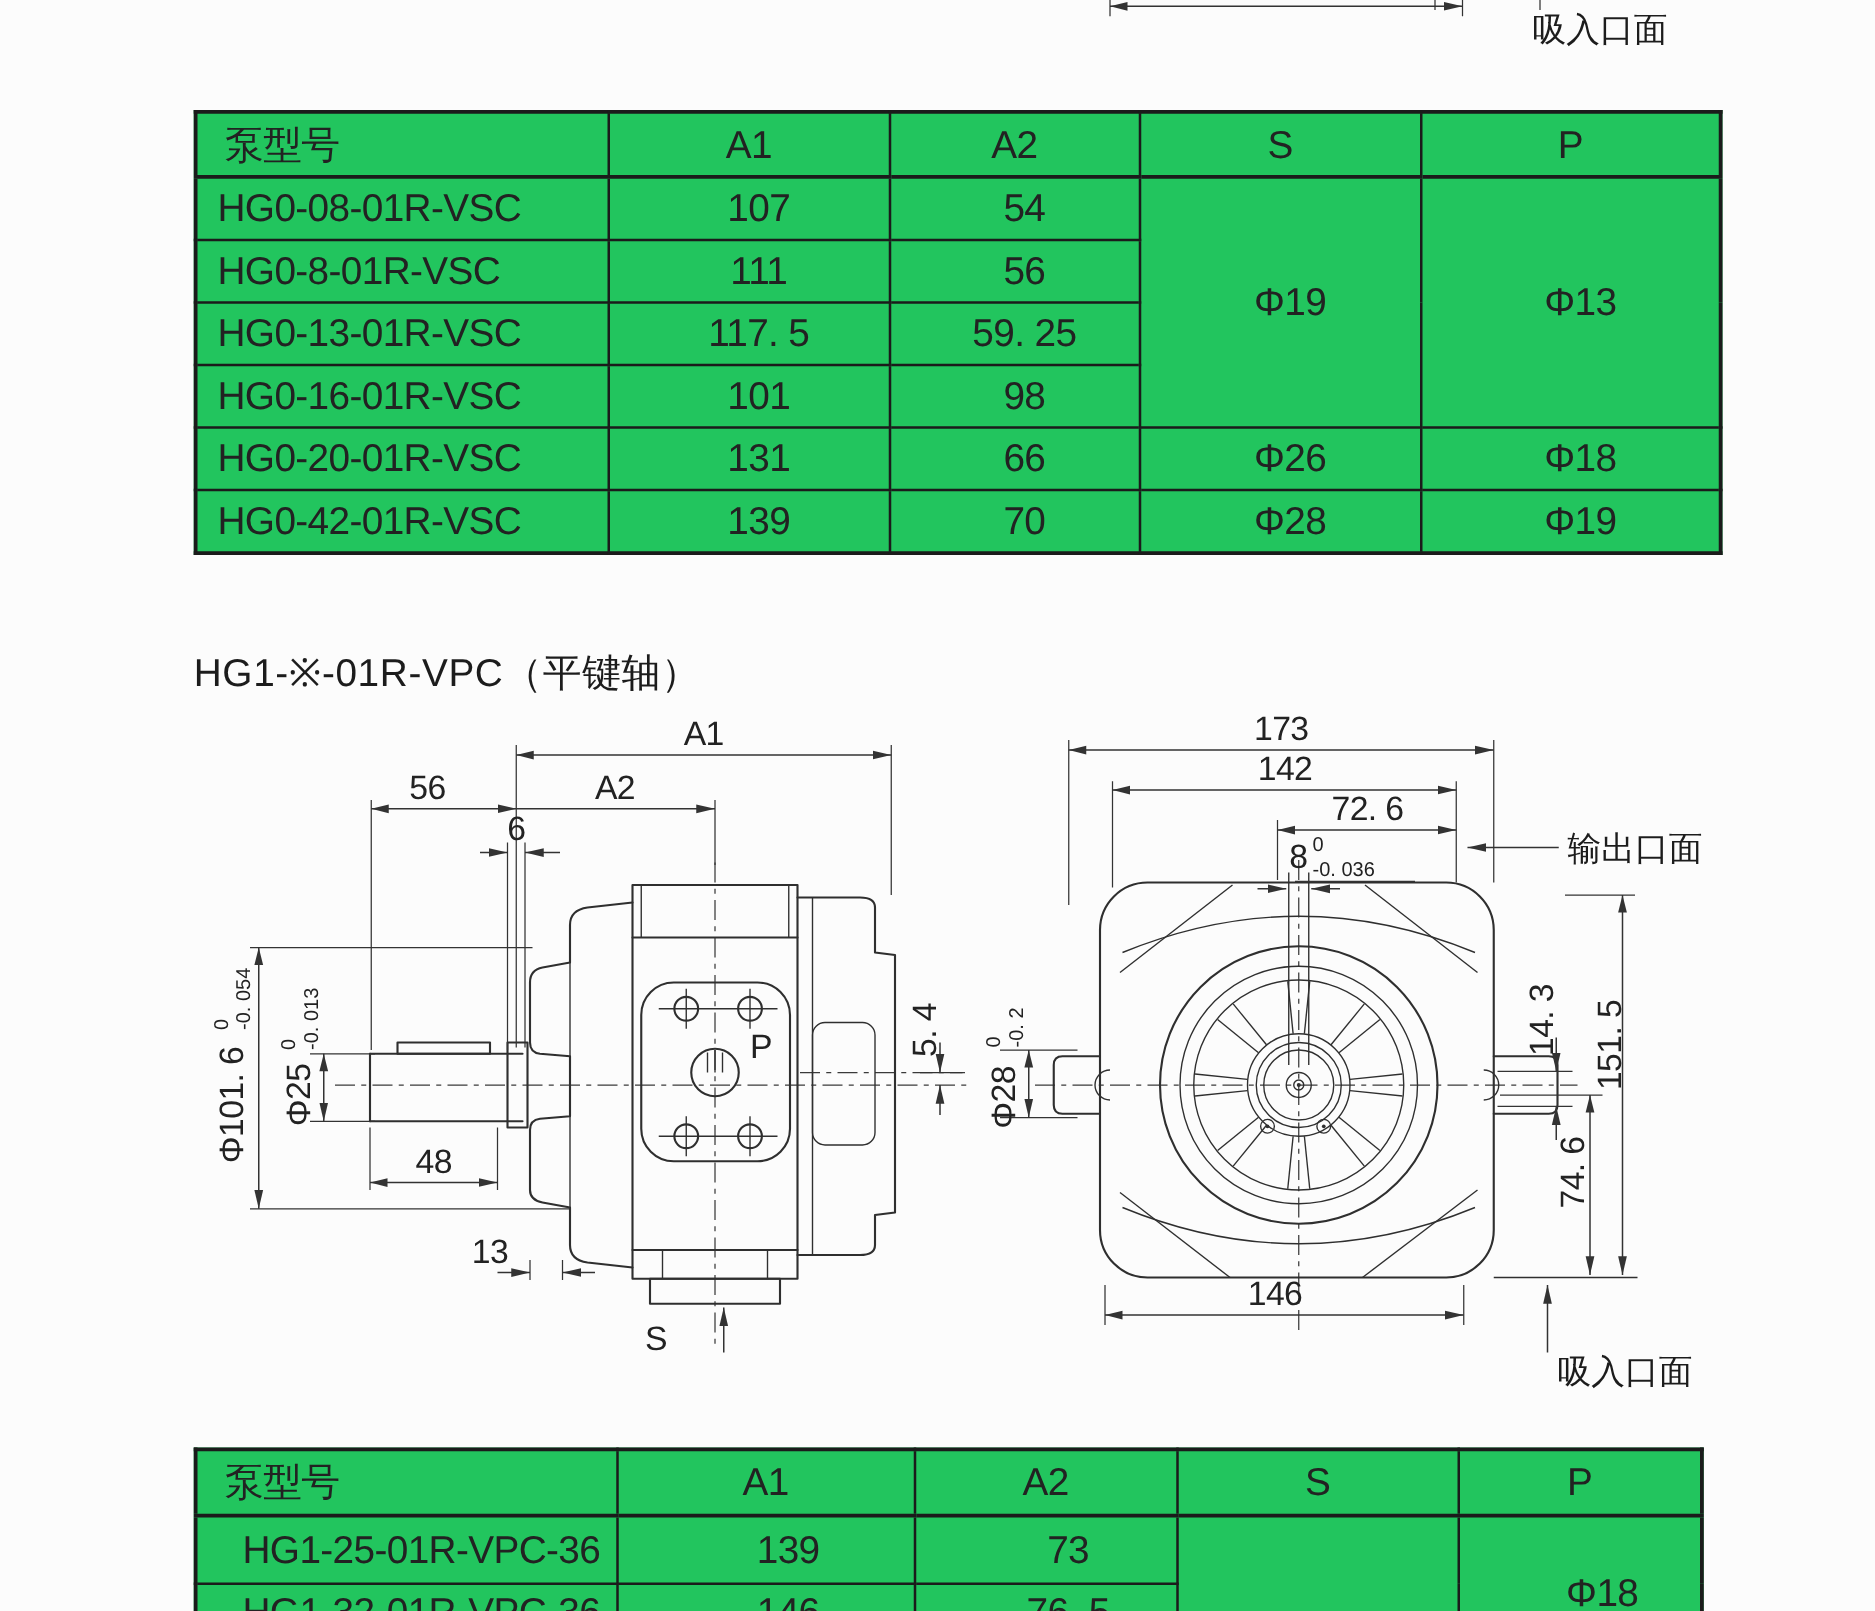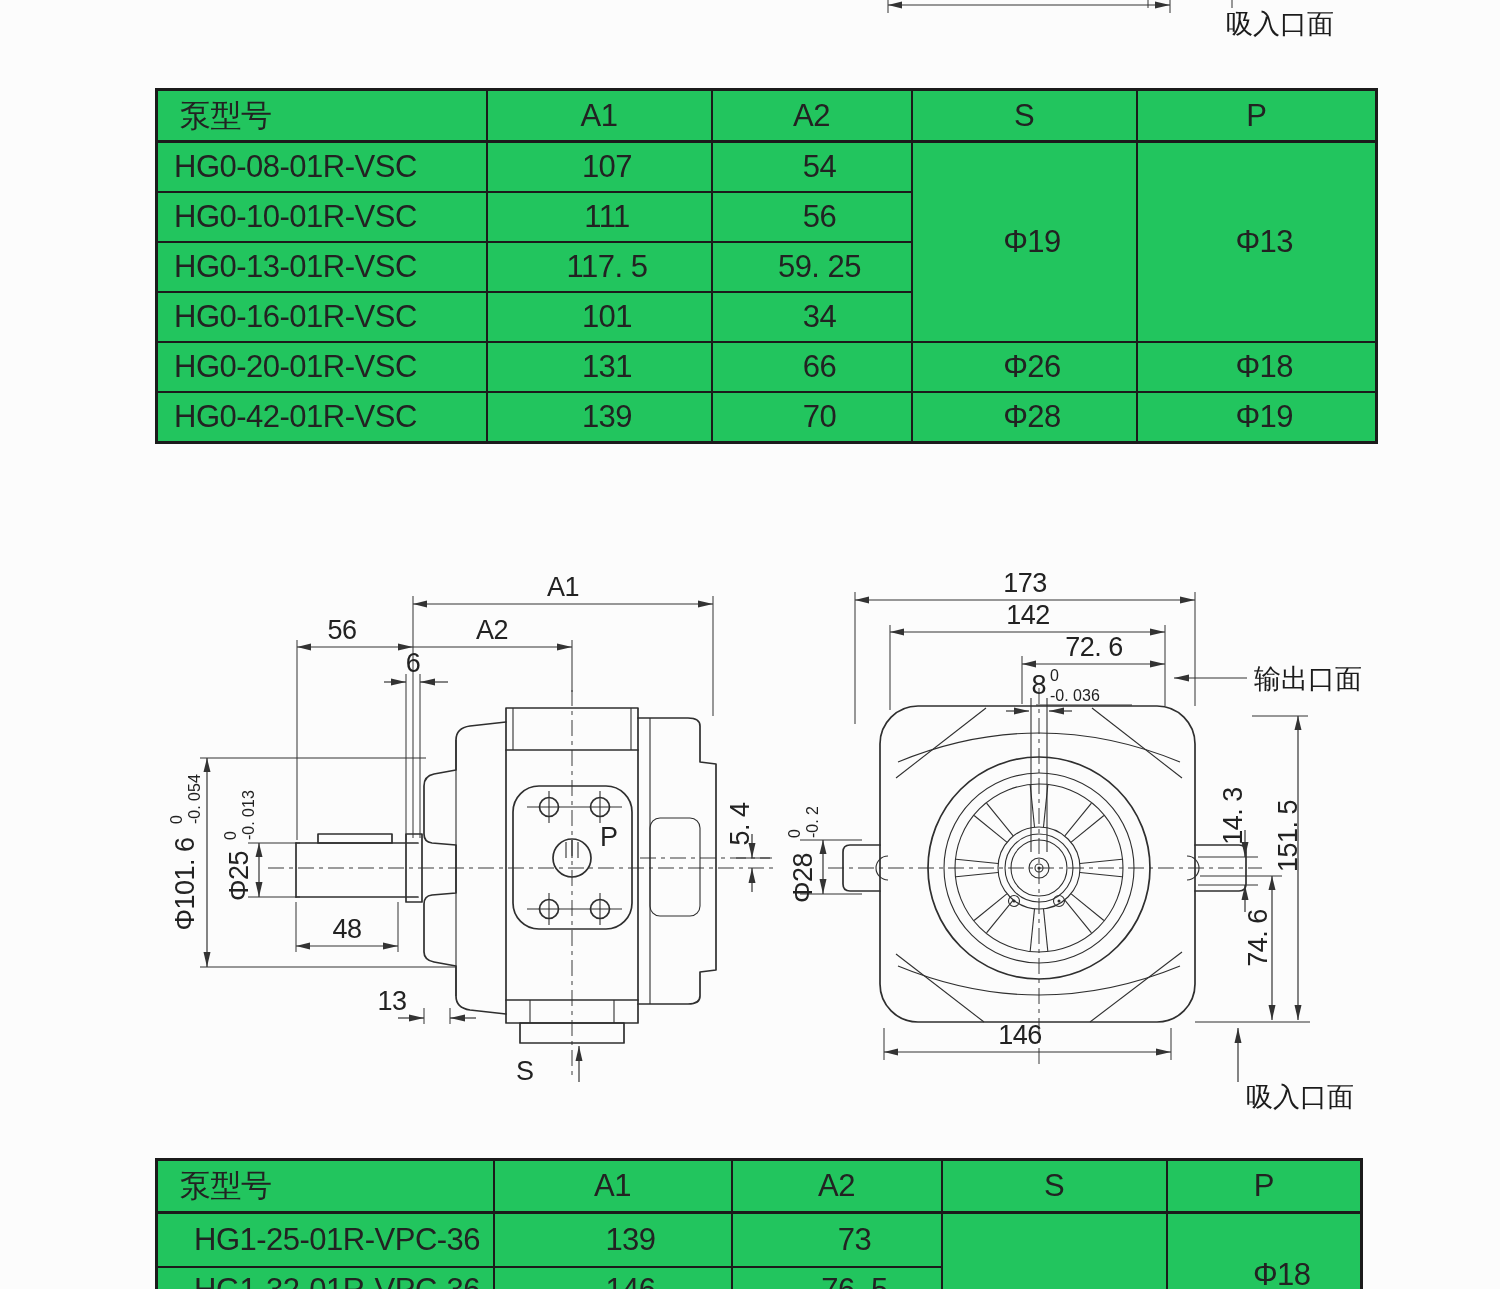--- a/index.html
+++ b/index.html
@@ -74,52 +74,53 @@
       <th>P</th>
     </tr>
     <tr>
       <td class="lft">HG0-08-01R-VSC</td>
       <td>107</td>
       <td>54</td>
       <td rowspan="4">Φ19</td>
       <td rowspan="4">Φ13</td>
     </tr>
     <tr>
-      <td class="lft">HG0-10-01R-VSC</td>
+      <td class="lft">HG0-8-01R-VSC</td>
       <td>111</td>
       <td>56</td>
     </tr>
     <tr>
       <td class="lft">HG0-13-01R-VSC</td>
       <td>117. 5</td>
       <td>59. 25</td>
     </tr>
     <tr>
       <td class="lft">HG0-16-01R-VSC</td>
       <td>101</td>
-      <td>34</td>
+      <td>98</td>
     </tr>
     <tr>
       <td class="lft">HG0-20-01R-VSC</td>
       <td>131</td>
       <td>66</td>
       <td>Φ26</td>
       <td>Φ18</td>
     </tr>
     <tr>
       <td class="lft">HG0-42-01R-VSC</td>
       <td>139</td>
       <td>70</td>
       <td>Φ28</td>
       <td>Φ19</td>
     </tr>
   </tbody>
       </table>
   </div>
 
+  <div id="section-title">HG1-※-01R-VPC（平键轴）</div>
 
   <svg viewBox="0 560 1500 580" style="left:0;top:560px;width:1500px;height:580px">
     <defs>
       <marker id="mE" markerWidth="16" markerHeight="10" refX="15" refY="5" orient="auto" markerUnits="userSpaceOnUse">
         <path d="M0,1.5 L15,5 L0,8.5 Z" fill="#333"></path>
         </marker>
       <marker id="mS" markerWidth="16" markerHeight="10" refX="1" refY="5" orient="auto" markerUnits="userSpaceOnUse">
         <path d="M15,1.5 L1,5 L15,8.5 Z" fill="#333"></path>
         </marker>
       <g id="spk">

